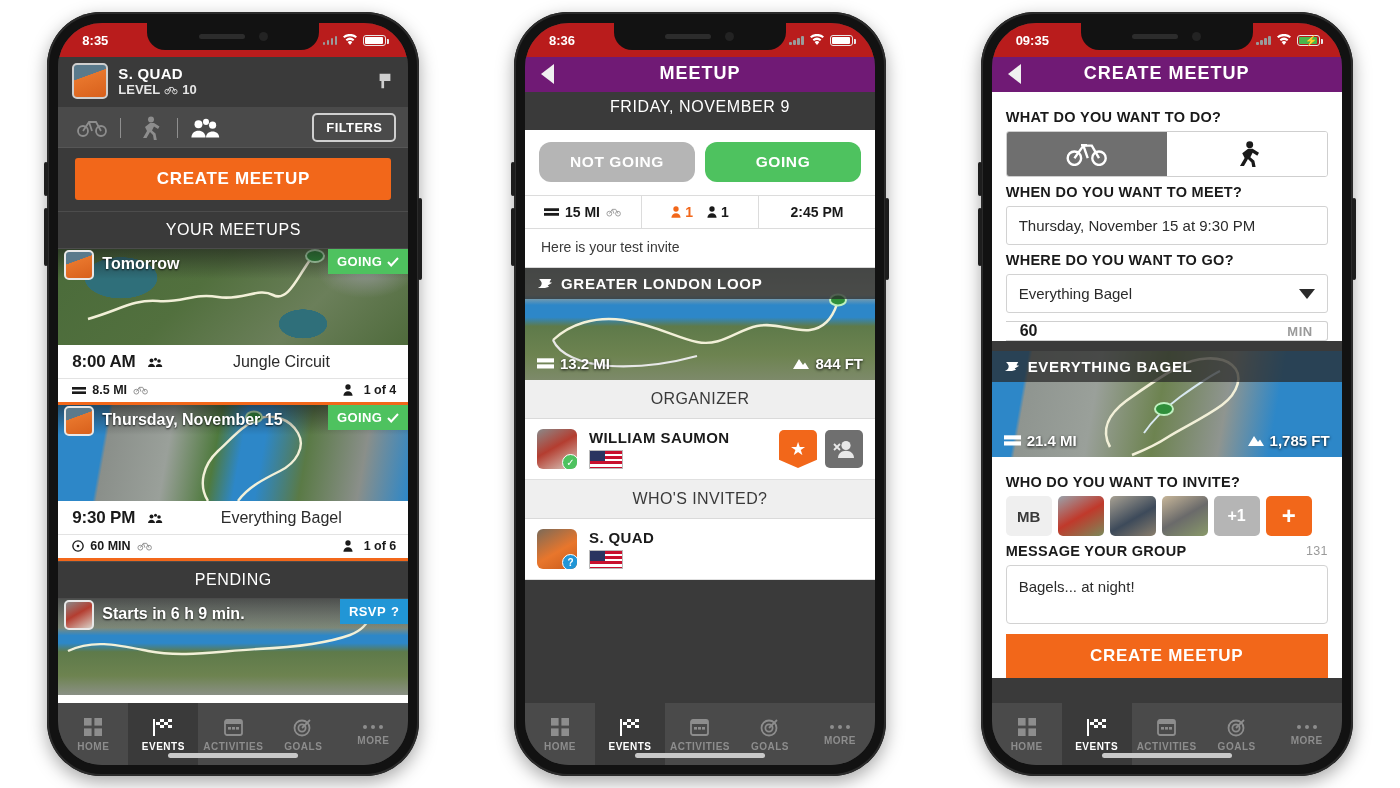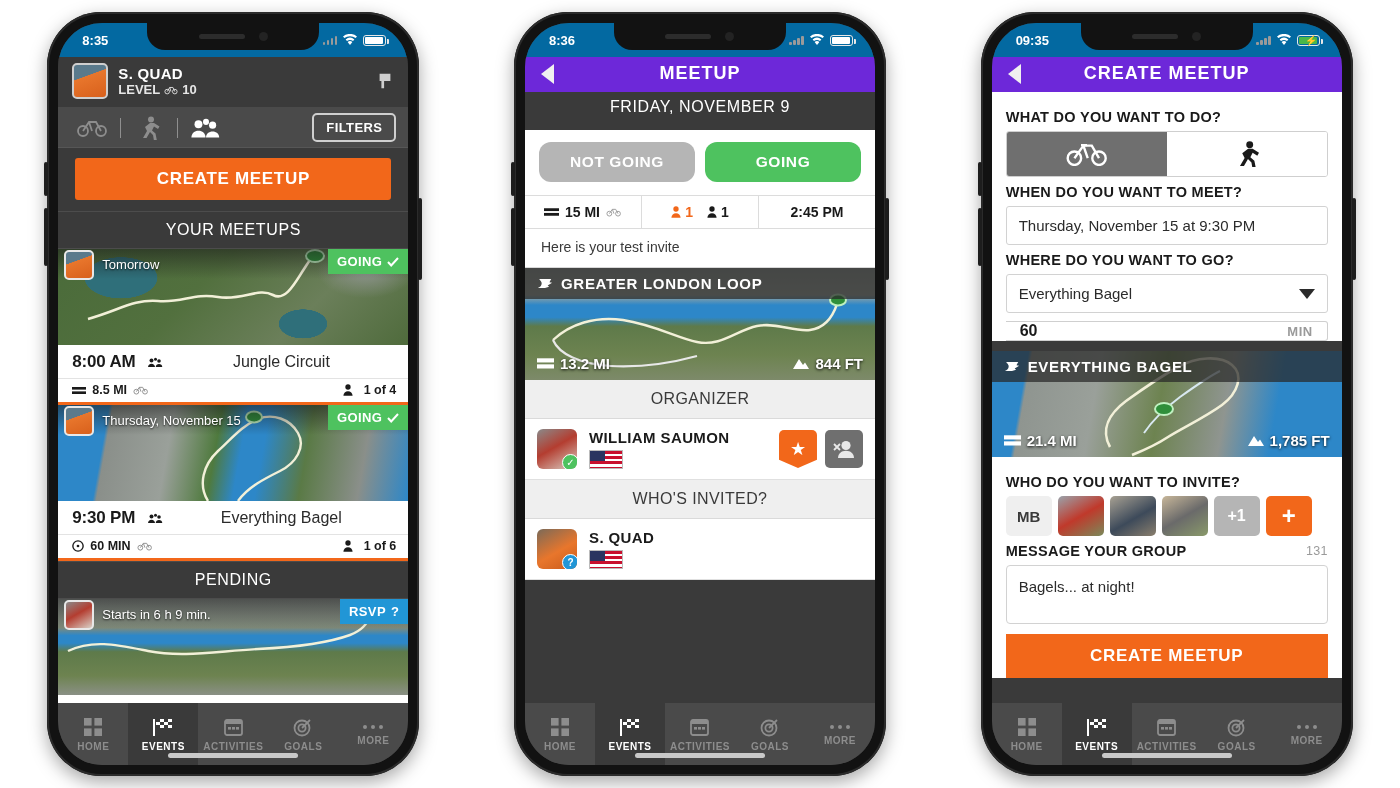--- a/index.html
+++ b/index.html
@@ -36,21 +36,21 @@
     position: absolute; top: 0; left: 50%; transform: translateX(-50%);
     width: 172px; height: 27px; background: #121212;
     border-bottom-left-radius: 18px; border-bottom-right-radius: 18px;
     z-index: 50; display:flex; align-items:center; justify-content:center; gap:14px;
   }
   .notch .speaker { width: 46px; height: 5px; background:#2c2c2c; border-radius:3px; }
   .notch .cam { width: 9px; height: 9px; background:#232323; border-radius:50%; }
 
   
   .statusbar {
-    height: 34px; flex: 0 0 34px; background:#0369a1; color:#fff;
+    height: 34px; flex: 0 0 34px; background:#b91c1c; color:#fff;
     display:flex; align-items:center; justify-content:space-between;
     padding: 0 22px 0 24px; font-size: 13px; font-weight: bold; z-index: 40;
   }
   .sb-right { display:flex; align-items:center; gap:5px; }
   .sig { display:flex; align-items:flex-end; gap:1.5px; height: 9px; }
   .sig i { display:block; width:2.5px; background:#9a9a9a; border-radius:1px; }
   .sig i:nth-child(1){height:3px}.sig i:nth-child(2){height:5px}.sig i:nth-child(3){height:7px}.sig i:nth-child(4){height:9px}
   .batt { width: 23px; height: 11px; border: 1.5px solid #e8e8e8; border-radius: 3px; position: relative; }
   .batt::after { content:""; position:absolute; right:-4px; top:3px; width:2px; height:5px; background:#e8e8e8; border-radius:0 1px 1px 0; }
   .batt i { position:absolute; left:1px; top:1px; bottom:1px; background:#fff; border-radius:1px; }
@@ -98,39 +98,39 @@
       radial-gradient(ellipse 40px 24px at 70% 78%, #2f6f7a 0%, #2f6f7a 60%, transparent 61%),
       radial-gradient(ellipse 70px 40px at 88% 22%, #8f9590 0%, transparent 70%),
       linear-gradient(135deg,#4a6b3a 0%,#52703e 40%,#6b7f5a 70%,#4f6b3c 100%); }
   .map-b { background:
       linear-gradient(100deg,#2d87c8 0%,#2d87c8 14%,#8a8f8a 15%,#9aa09a 32%,#4f7a3e 45%,#2d87c8 52%,#2d87c8 58%,#5a7a46 70%,#8a8f8a 86%,#2d87c8 100%); }
   .map-c { background:
       linear-gradient(180deg,#8f9590 0%,#7f8a7a 30%,#2d87c8 38%,#2d87c8 46%,#5e7a4a 55%,#6d8350 80%,#8a9085 100%); }
   .map-route { position:absolute; inset:0; }
   .mcard-topbar { position:absolute; top:0; left:0; right:0; height:30px; display:flex; align-items:center; gap:8px; padding-left:6px; background:linear-gradient(180deg, rgba(25,25,25,.55), rgba(25,25,25,0)); }
   .mcard-avatar { width:30px; height:30px; border-radius:5px; border:2px solid #e8e8e8; position:relative; overflow:hidden; flex:0 0 30px; margin-top:2px; }
-  .mcard-when { color:#fff; font-size:13px; font-weight:normal; text-shadow: 0 1px 2px rgba(0,0,0,.8); }
+  .mcard-when { color:#fff; font-size:16px; font-weight:bold; text-shadow: 0 1px 2px rgba(0,0,0,.8); }
   .badge {
     position:absolute; right:0; top:0; padding: 5px 9px; font-size: 13px; font-weight:bold;
     color:#fff; letter-spacing:.4px; display:flex; align-items:center; gap:5px;
   }
   .badge.going { background:#4ec25f; }
   .badge.rsvp { background:#2196d6; }
   .mcard-info { background:#fff; }
   .mi-top { display:flex; align-items:center; padding: 7px 12px 6px 14px; gap:12px; border-bottom:1px solid #e3e3e3; }
   .mi-time { font-size:17px; font-weight:bold; color:#1a1a1a; letter-spacing:-.2px; }
   .mi-title { font-size:16px; color:#2b2b2b; flex:1; text-align:center; padding-right:10px; }
   .mi-bot { display:flex; align-items:center; padding: 4px 12px 5px 14px; font-size:12.5px; font-weight:bold; color:#1a1a1a; }
   .mi-left { display:flex; align-items:center; gap:6px; }
   .mi-right { margin-left:auto; display:flex; align-items:center; gap:10px; }
   .mi-right .grp { display:flex; align-items:center; gap:11px; }
   .orange-txt { color:#f2671a; }
 
   
-  .navbar { background:#6d28d9; display:flex; align-items:center; padding: 6px 16px 8px; position:relative; }
+  .navbar { background:#701a75; display:flex; align-items:center; padding: 6px 16px 8px; position:relative; }
   .back-tri { width:0; height:0; border-top:10px solid transparent; border-bottom:10px solid transparent; border-right:13px solid #f0f0f0; }
   .nav-title { flex:1; text-align:center; color:#fff; font-size:18px; font-weight:bold; letter-spacing:1px; margin-right:13px; }
   .nav-sub { background:#3a3a3a; color:#fff; text-align:center; font-size:16px; letter-spacing:.6px; padding: 6px 0 14px; }
 
   .rsvp-row { background:#fff; display:flex; gap:10px; padding: 12px 14px 13px; }
   .rsvp-btn { flex:1; text-align:center; color:#fff; font-size:15.5px; font-weight:bold; letter-spacing:.6px; padding: 11px 0; border-radius:12px; }
   .rsvp-btn.not { background:#b5b5b5; }
   .rsvp-btn.yes { background:#4ec25f; }
 
   .stats-row { background:#fff; display:flex; border-top:1px solid #dcdcdc; border-bottom:1px solid #dcdcdc; }

